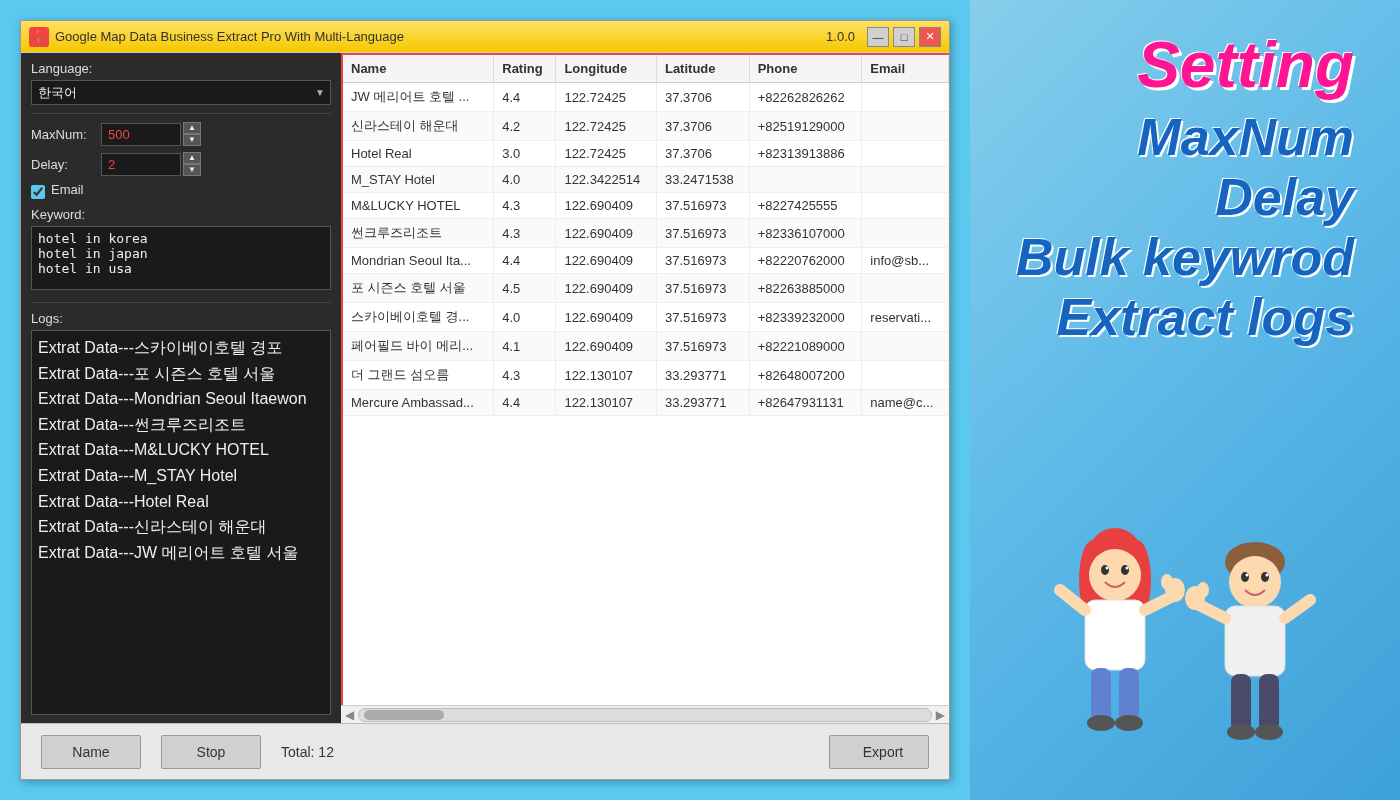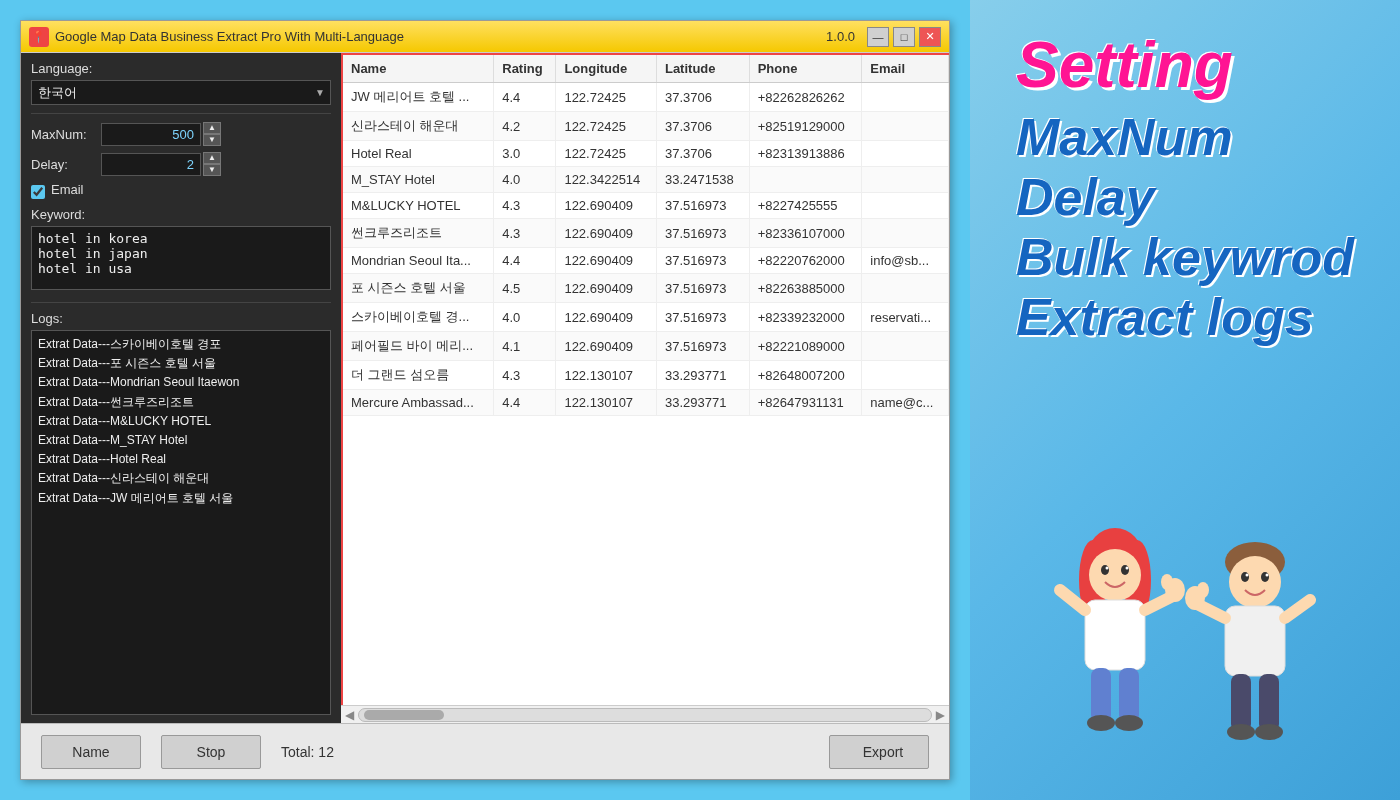--- a/index.html
+++ b/index.html
@@ -150,26 +150,26 @@
     }
 
     .number-label {
       font-size: 13px;
       color: #ddd;
       width: 70px;
     }
 
     .number-input {
       background: #1a1a1a;
-      color: #7dd3fc;
+      color: #ef4444;
       border: 1px solid #555;
       padding: 3px 6px;
       font-size: 13px;
-      width: 100px;
-      text-align: right;
+      width: 80px;
+      text-align: left;
     }
 
     .spin-btns {
       display: flex;
       flex-direction: column;
       margin-left: 2px;
     }
 
     .spin-btn {
       width: 18px;
@@ -229,21 +229,21 @@
       font-size: 13px;
       color: #ddd;
       margin-bottom: 4px;
     }
 
     .log-content {
       flex: 1;
       background: #1a1a1a;
       border: 1px solid #555;
       padding: 4px 6px;
-      font-size: 12px;
+      font-size: 16px;
       color: #eee;
       overflow-y: auto;
       line-height: 1.6;
     }
 
     
     .bottom-bar {
       height: 56px;
       background: #e8e8e8;
       border-top: 1px solid #bbb;
@@ -372,21 +372,21 @@
       display: flex;
       flex-direction: column;
       align-items: center;
       justify-content: space-between;
       padding: 30px 20px 20px;
       position: relative;
       overflow: hidden;
     }
 
     .promo-text-block {
-      text-align: left;
+      text-align: right;
       z-index: 2;
     }
 
     .promo-title {
       font-size: 64px;
       font-weight: 900;
       color: #ff1493;
       text-shadow: 3px 3px 0 #fff, -1px -1px 0 #fff;
       line-height: 1.1;
       margin-bottom: 8px;

